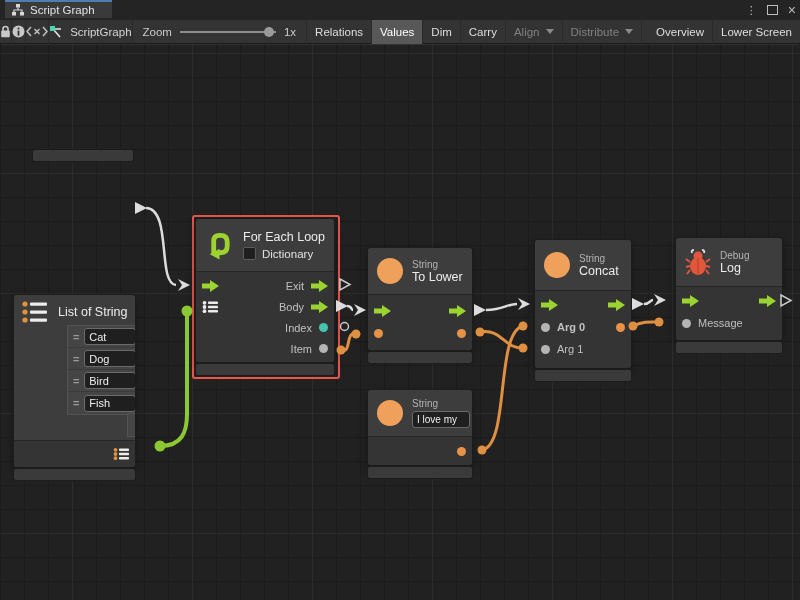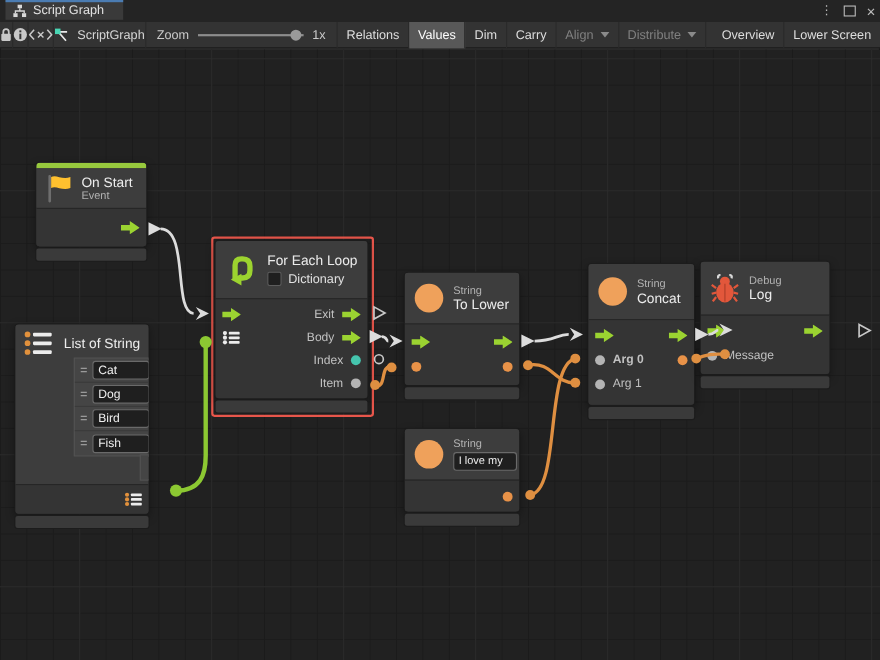--- a/index.html
+++ b/index.html
@@ -154,41 +154,20 @@
     </div>
     <div class="tbtn" style="margin-left:6px;">Overview</div>
     <div class="tbtn" style="border-right:none;">Lower Screen</div>
   </div>
 
   <div class="canvas"></div>
 
   <div class="selection" style="left:192px;top:215px;width:144px;height:160px;"></div>
 
   <div class="node" style="left:33px;top:148px;width:100px;">
-    <div class="nmain">
-      <div class="greenbar"></div>
-      <div class="nheader" style="padding:4px 8px;">
-        <svg width="24" height="28" viewBox="0 0 24 28">
-          <rect x="3" y="2" width="2.4" height="25" rx="1" fill="#6e6e6e"></rect>
-          <path d="M5.5,4 C10,1 15,7 23,4 L23,14 C15,17 10,11 5.5,14 z" fill="#fec02f"></path>
-        </svg>
-        <div>
-          <div class="ntitle">On Start</div>
-          <div class="nsub">Event</div>
-        </div>
-      </div>
-      <div class="nbody" style="padding:0;">
-        <div class="prow" style="height:34px;">
-          <span class="sp"></span>
-          <svg width="17" height="12" viewBox="0 0 17 12">
-            <path d="M0,3.5 H8 V0 L17,6 L8,12 V8.5 H0 z" fill="#9bd331"></path>
-          </svg>
-        </div>
-      </div>
-    </div>
     <div class="nfooter"></div>
   </div>
 
   <div class="node" style="left:14px;top:295px;width:121px;">
     <div class="nmain">
       <div class="nheader" style="display:block;padding:5px 1px 4px 8px;">
         <div style="display:flex;align-items:center;gap:10px;">
           <svg width="26" height="24" viewBox="0 0 26 24">
             <circle cx="3" cy="4" r="2.6" fill="#e2913c"></circle>
               <rect x="8" y="2.4" width="17" height="3.4" rx="1" fill="#ececec"></rect>
@@ -374,21 +353,21 @@
         <div class="prow" style="height:22px;">
           <span class="dot gray"></span>
           <span class="plabel">Arg 1</span>
           <span class="sp"></span>
         </div>
       </div>
     </div>
     <div class="nfooter"></div>
   </div>
 
-  <div class="node" style="left:637px;top:238px;width:117px;">
+  <div class="node" style="left:676px;top:238px;width:106px;">
     <div class="nmain">
       <div class="nheader" style="height:48px;">
         <svg width="26" height="27" viewBox="0 0 26 27">
           <path d="M7,4 Q6,1 9,1 M19,4 Q20,1 17,1" stroke="#d8d8d8" stroke-width="2" fill="none"></path>
           <path d="M5,13 L1,10 M5,17 L1,18 M5,21 L2,25 M21,13 L25,10 M21,17 L25,18 M21,21 L24,25" stroke="#e2573b" stroke-width="2" fill="none"></path>
           <circle cx="13" cy="7" r="4.5" fill="#e2573b"></circle>
           <ellipse cx="13" cy="17" rx="8" ry="9" fill="#e2573b"></ellipse>
           <path d="M13,9 V25" stroke="#b8432c" stroke-width="1.3"></path>
         </svg>
         <div>

